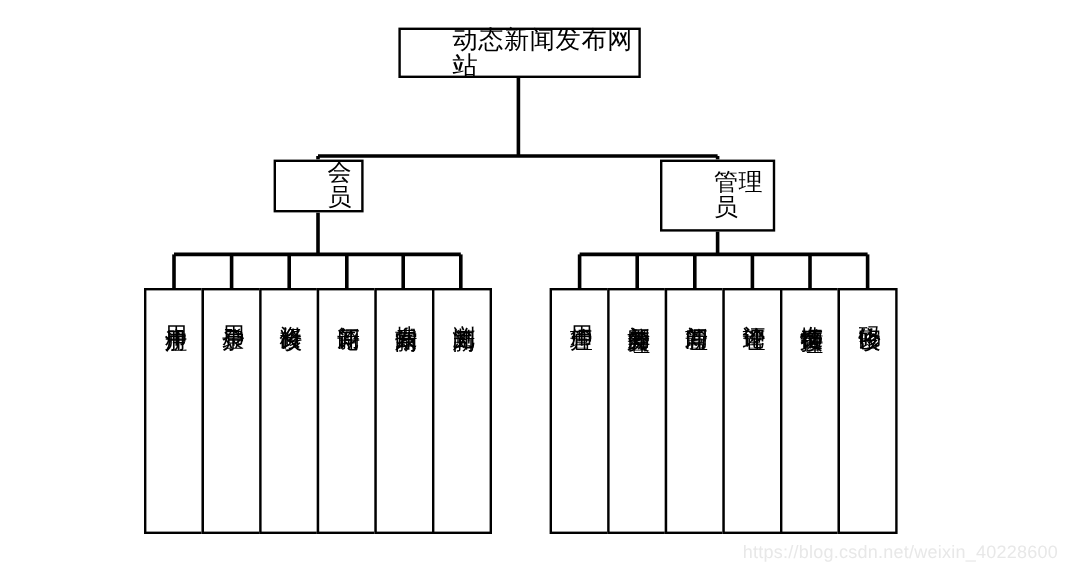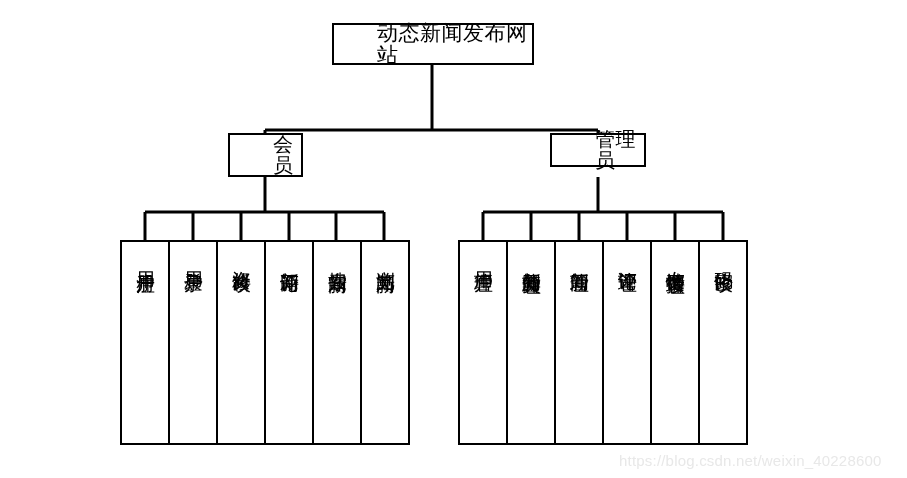--- a/index.html
+++ b/index.html
@@ -108,21 +108,21 @@
   </svg>
 
   <div class="node node-root" style="left:332px; top:23px; width:202px; height:42px;">
     <span>动态新闻发布网站</span>
   </div>
 
   <div class="node node-mid" style="left:228px; top:133px; width:75px; height:44px;">
     <span>会员</span>
   </div>
 
-  <div class="node node-mid" style="left:550px; top:133px; width:96px; height:34px;">
+  <div class="node node-mid" style="left:550px; top:133px; width:96px; height:60px;">
     <span>管理员</span>
   </div>
 
   <div class="leaf" style="left:120px; top:240px; width:50px; height:205px;">
     <span class="leaf-label">用户注册</span>
   </div>
   <div class="leaf" style="left:168px; top:240px; width:50px; height:205px;">
     <span class="leaf-label">用户登录</span>
   </div>
   <div class="leaf" style="left:216px; top:240px; width:50px; height:205px;">

